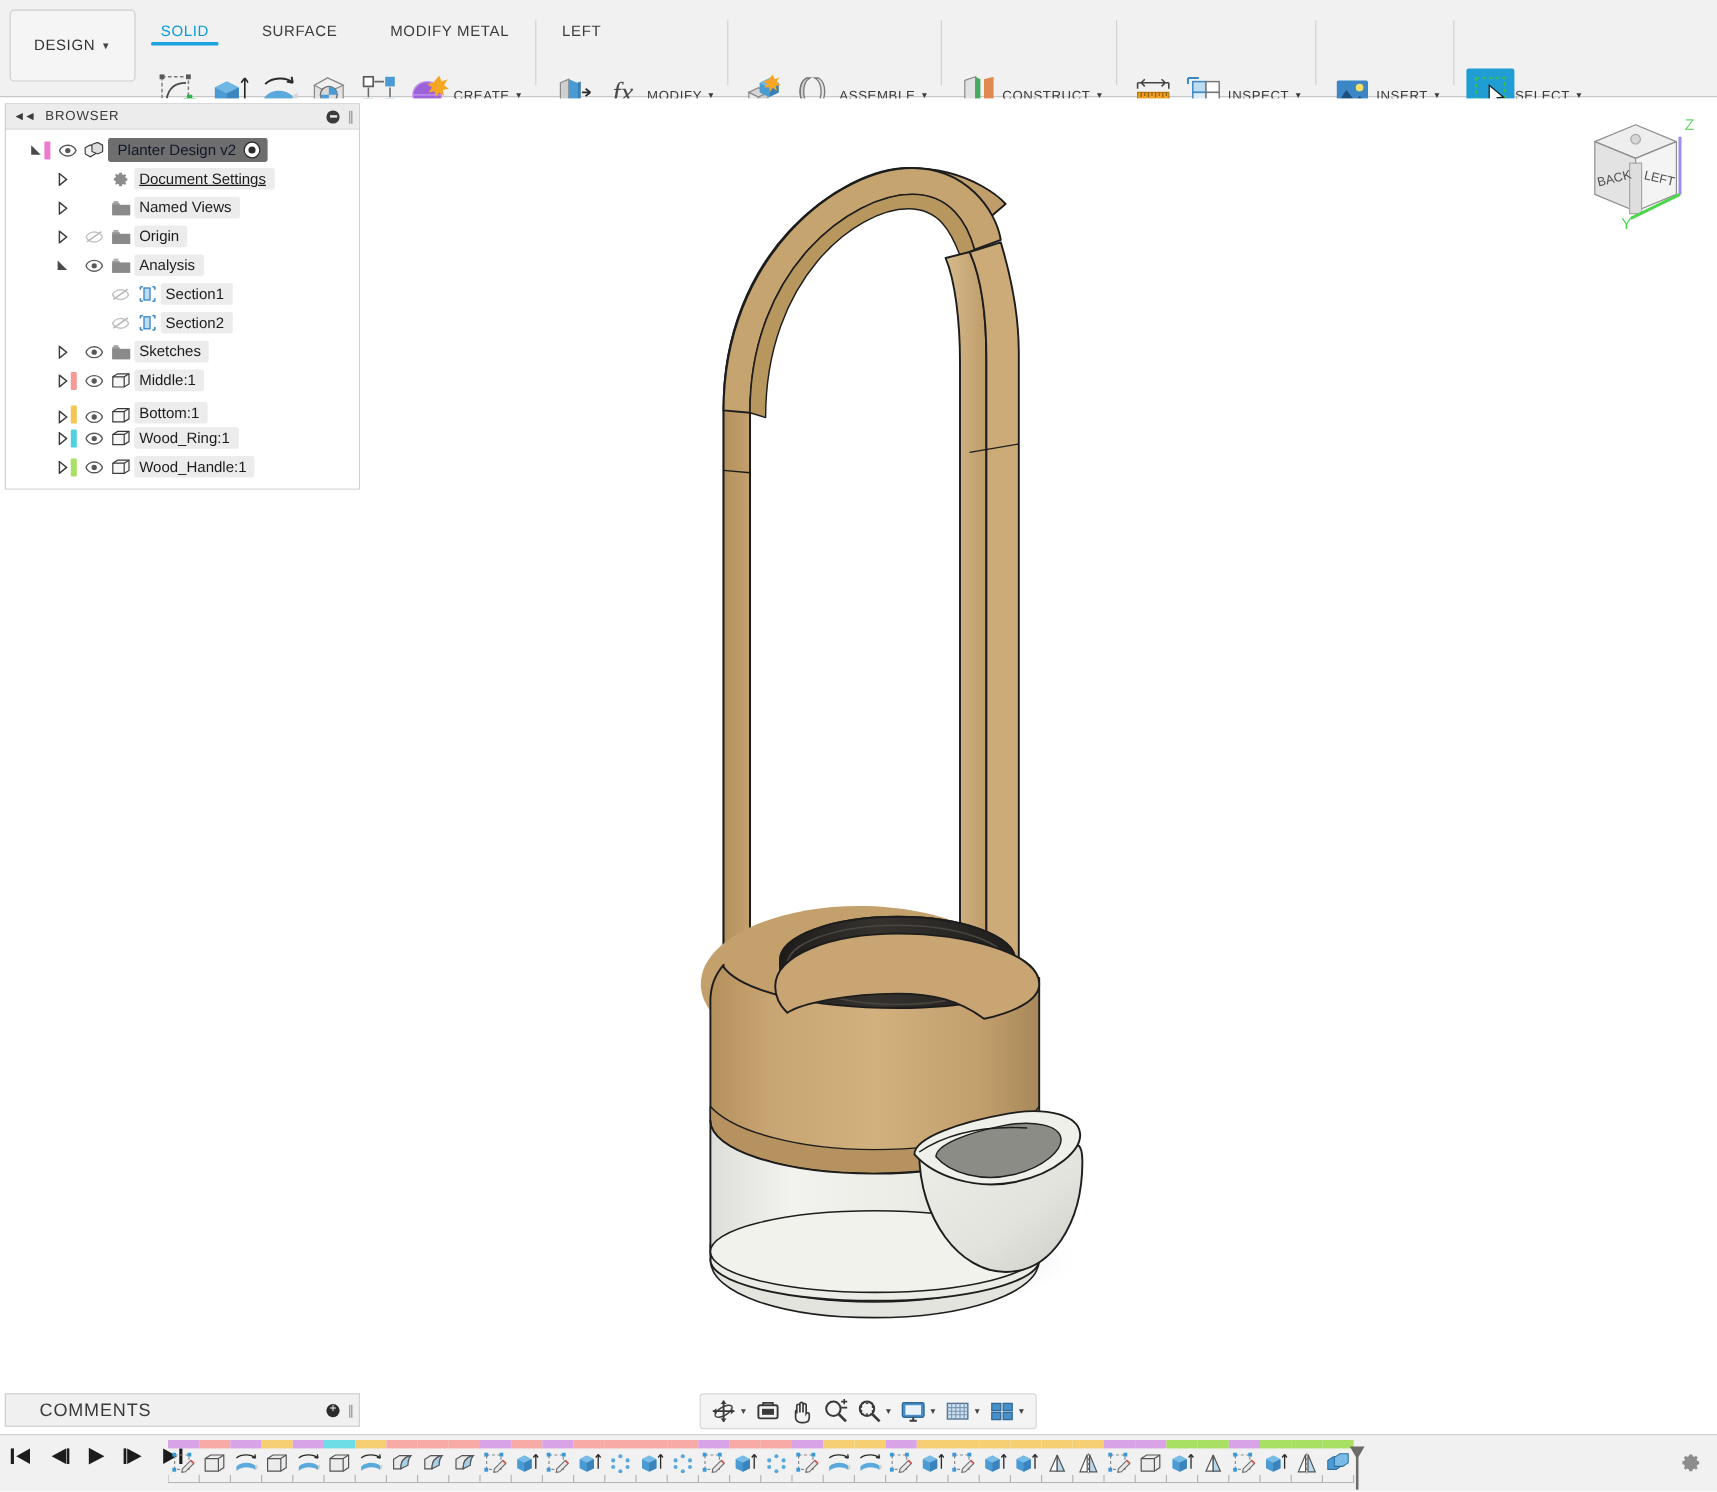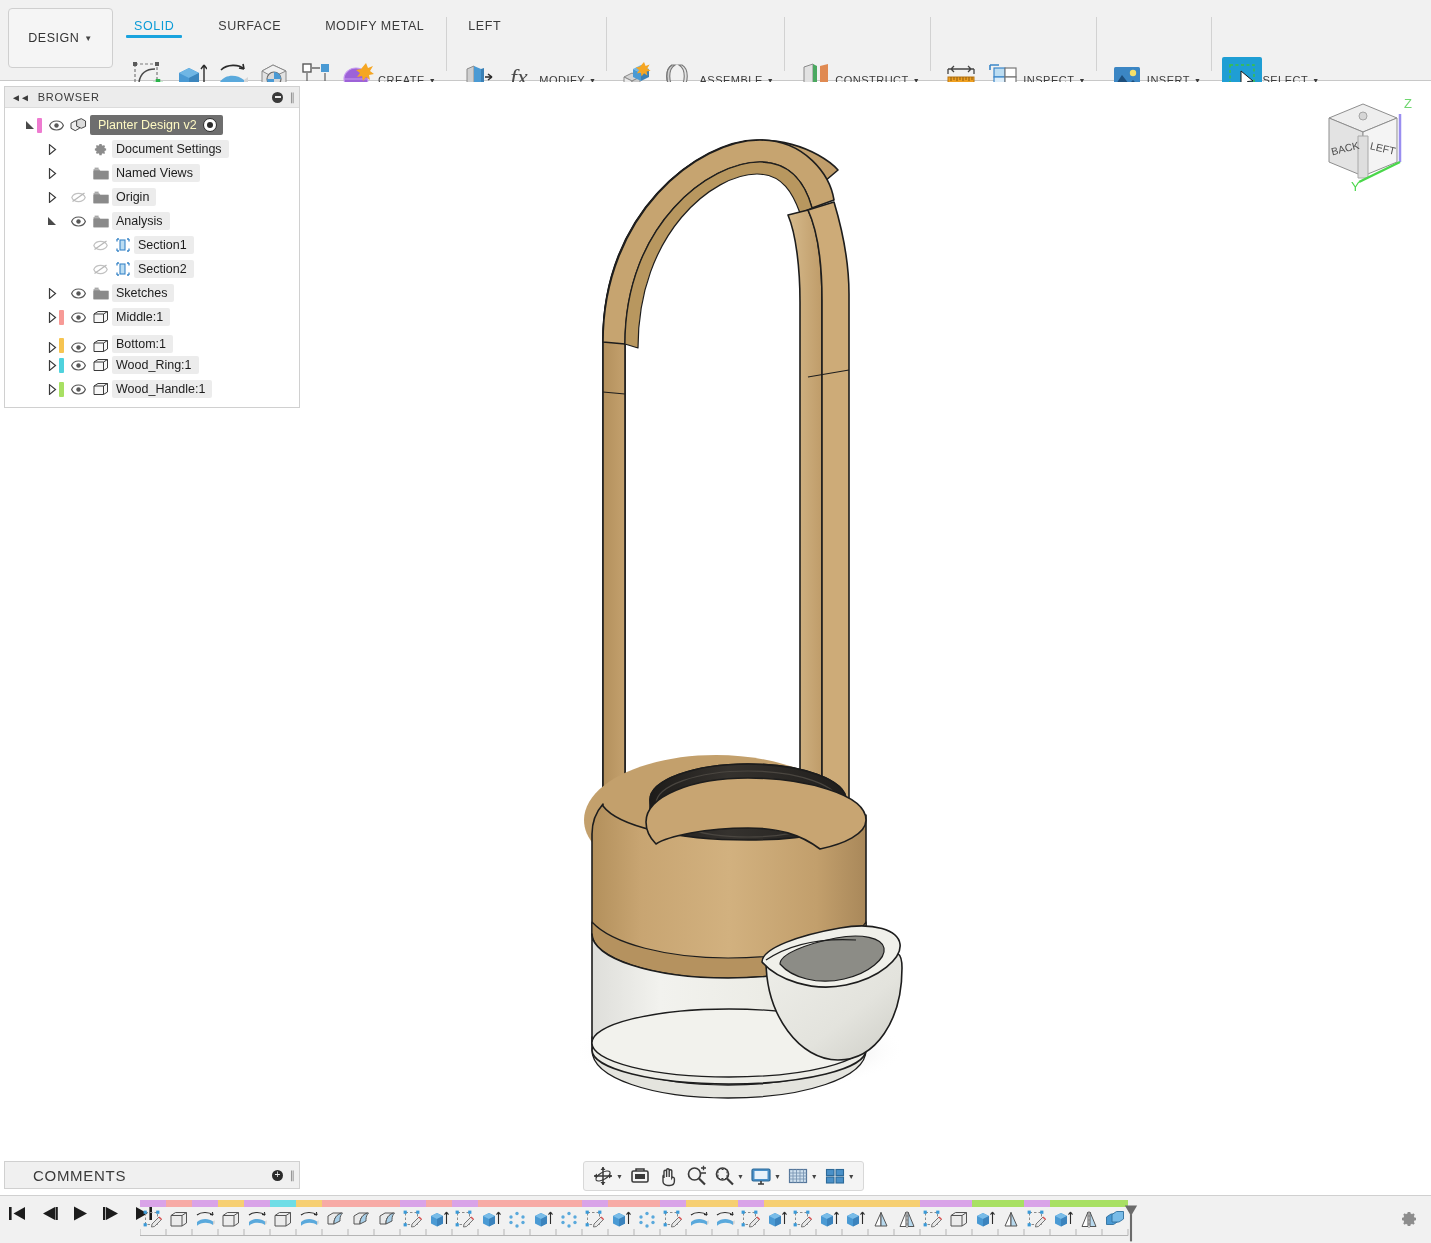--- a/index.html
+++ b/index.html
@@ -69,21 +69,21 @@
 
   .tree { padding: 5px 0 6px 0; background: #fff; }
   .node { height: 24px; display: flex; align-items: center; position: relative; font-size: 12.5px; color: #1c1c1c; }
   .arrow { width: 14px; display: flex; justify-content: center; align-items: center; }
   .arrow svg { display: block; }
   .colorbar { width: 5px; height: 15px; border-radius: 1px; margin-right: 3px; }
   .colorbar.blank { background: transparent; }
   .eye { width: 22px; display: flex; align-items: center; justify-content: center; }
   .nicon { width: 23px; display: flex; align-items: center; justify-content: center; }
   .nlabel { padding: 2px 7px 2px 4px; background: #ececec; border-radius: 2px; white-space: nowrap; }
-  .node.root .nlabel { background: #6e6e6e; color: #fef9c3; padding: 3px 26px 3px 8px; }
+  .node.root .nlabel { background: #6e6e6e; color: #0f172a; padding: 3px 26px 3px 8px; }
   .node.root { font-weight: 400; }
   .rootdot {
     position: absolute; width: 14px; height: 14px; border-radius: 50%;
     border: 1.5px solid #2b2b2b; background: #fff;
     display: flex; align-items: center; justify-content: center;
   }
   .rootdot::after { content: ""; width: 6px; height: 6px; border-radius: 50%; background: #2b2b2b; }
 
   
   .canvas { position: absolute; left: 0; top: 82px; width: 1431px; height: 1078px; background: #ffffff; }
@@ -484,21 +484,21 @@
           </span>
           <span class="nicon">
             <svg width="17" height="15" viewBox="0 0 18 16">
               <path d="M1 5.5 L5.5 3 L10 5.5 L10 11 L5.5 13.5 L1 11 Z" fill="#f0f0f0" stroke="#3a3a3a" stroke-width="1"></path>
               <path d="M7 2.5 L12 0.7 L16.5 3.2 L16.5 9 L12 11 L7 8.7 Z" fill="#dcdcdc" stroke="#3a3a3a" stroke-width="1"></path>
             </svg>
           </span>
           <span class="nlabel">Planter Design v2</span>
           <span class="rootdot" style="left: 198px;"></span>
         </div>
-        <div class="node" style="padding-left: 40px;">
+        <div class="node" style="padding-left: 40px; text-decoration: underline;">
           <span class="arrow">
             <svg width="9" height="11" viewBox="0 0 9 11">
               <path d="M1.5 0.6 L7.5 5.5 L1.5 10.4 Z" fill="none" stroke="#3a3a3a" stroke-width="1.2"></path>
             </svg>
           </span>
           <span class="colorbar blank"></span>
           <span class="eye"></span>
           <span class="nicon">
             <svg width="15" height="15" viewBox="0 0 16 16">
               <path fill="#8c8c8c" d="M8 5.2a2.8 2.8 0 1 0 0 5.6 2.8 2.8 0 0 0 0-5.6zm0 4.2a1.4 1.4 0 1 1 0-2.8 1.4 1.4 0 0 1 0 2.8z"></path>

